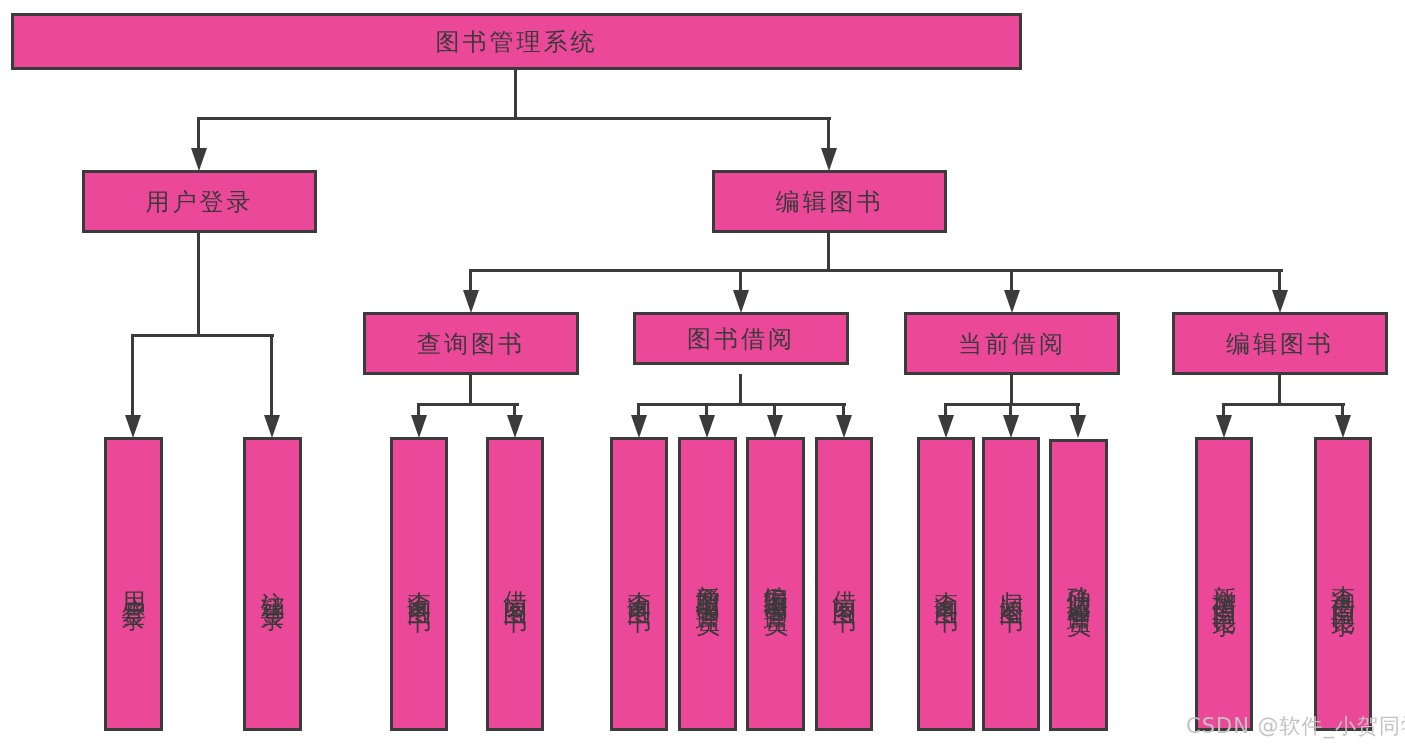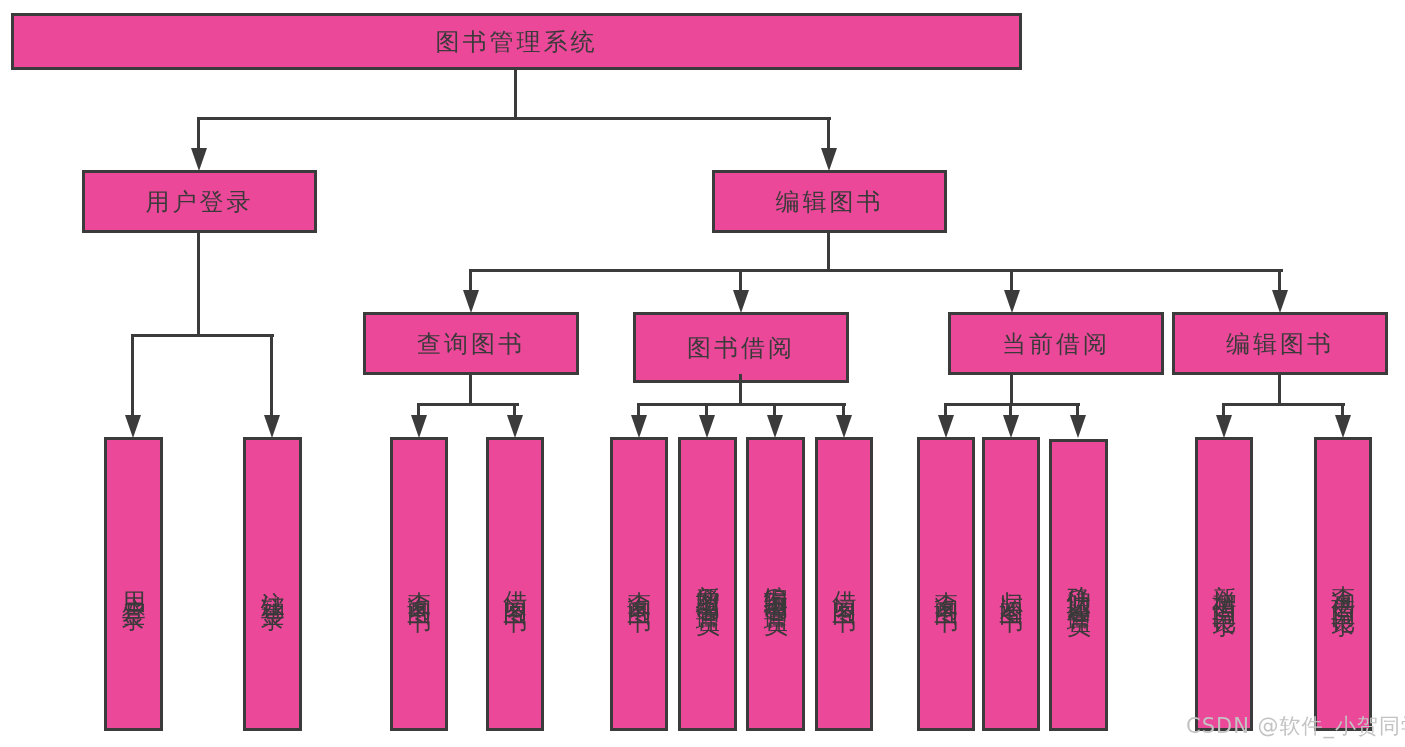--- a/index.html
+++ b/index.html
@@ -91,24 +91,24 @@
   <div class="vline" style="left:739px; top:269px; height:23px;"></div>
   <div class="arrow" style="left:733px; top:290px;"></div>
   <div class="vline" style="left:1010px; top:269px; height:23px;"></div>
   <div class="arrow" style="left:1004px; top:290px;"></div>
   <div class="vline" style="left:1278px; top:269px; height:23px;"></div>
   <div class="arrow" style="left:1272px; top:290px;"></div>
 
   <div class="box" style="left:363px; top:312px; width:216px; height:63px;">
     <span>查询图书</span>
   </div>
-  <div class="box" style="left:633px; top:312px; width:216px; height:71px;">
+  <div class="box" style="left:633px; top:312px; width:216px; height:53px;">
     <span>图书借阅</span>
   </div>
-  <div class="box" style="left:948px; top:312px; width:216px; height:63px;">
+  <div class="box" style="left:904px; top:312px; width:216px; height:63px;">
     <span>当前借阅</span>
   </div>
   <div class="box" style="left:1172px; top:312px; width:216px; height:63px;">
     <span>编辑图书</span>
   </div>
 
   <div class="vline" style="left:469px; top:374px; height:32px;"></div>
   <div class="hline" style="left:417px; top:403px; width:102px;"></div>
   <div class="vline" style="left:417px; top:403px; height:14px;"></div>
   <div class="arrow" style="left:411px; top:415px;"></div>

